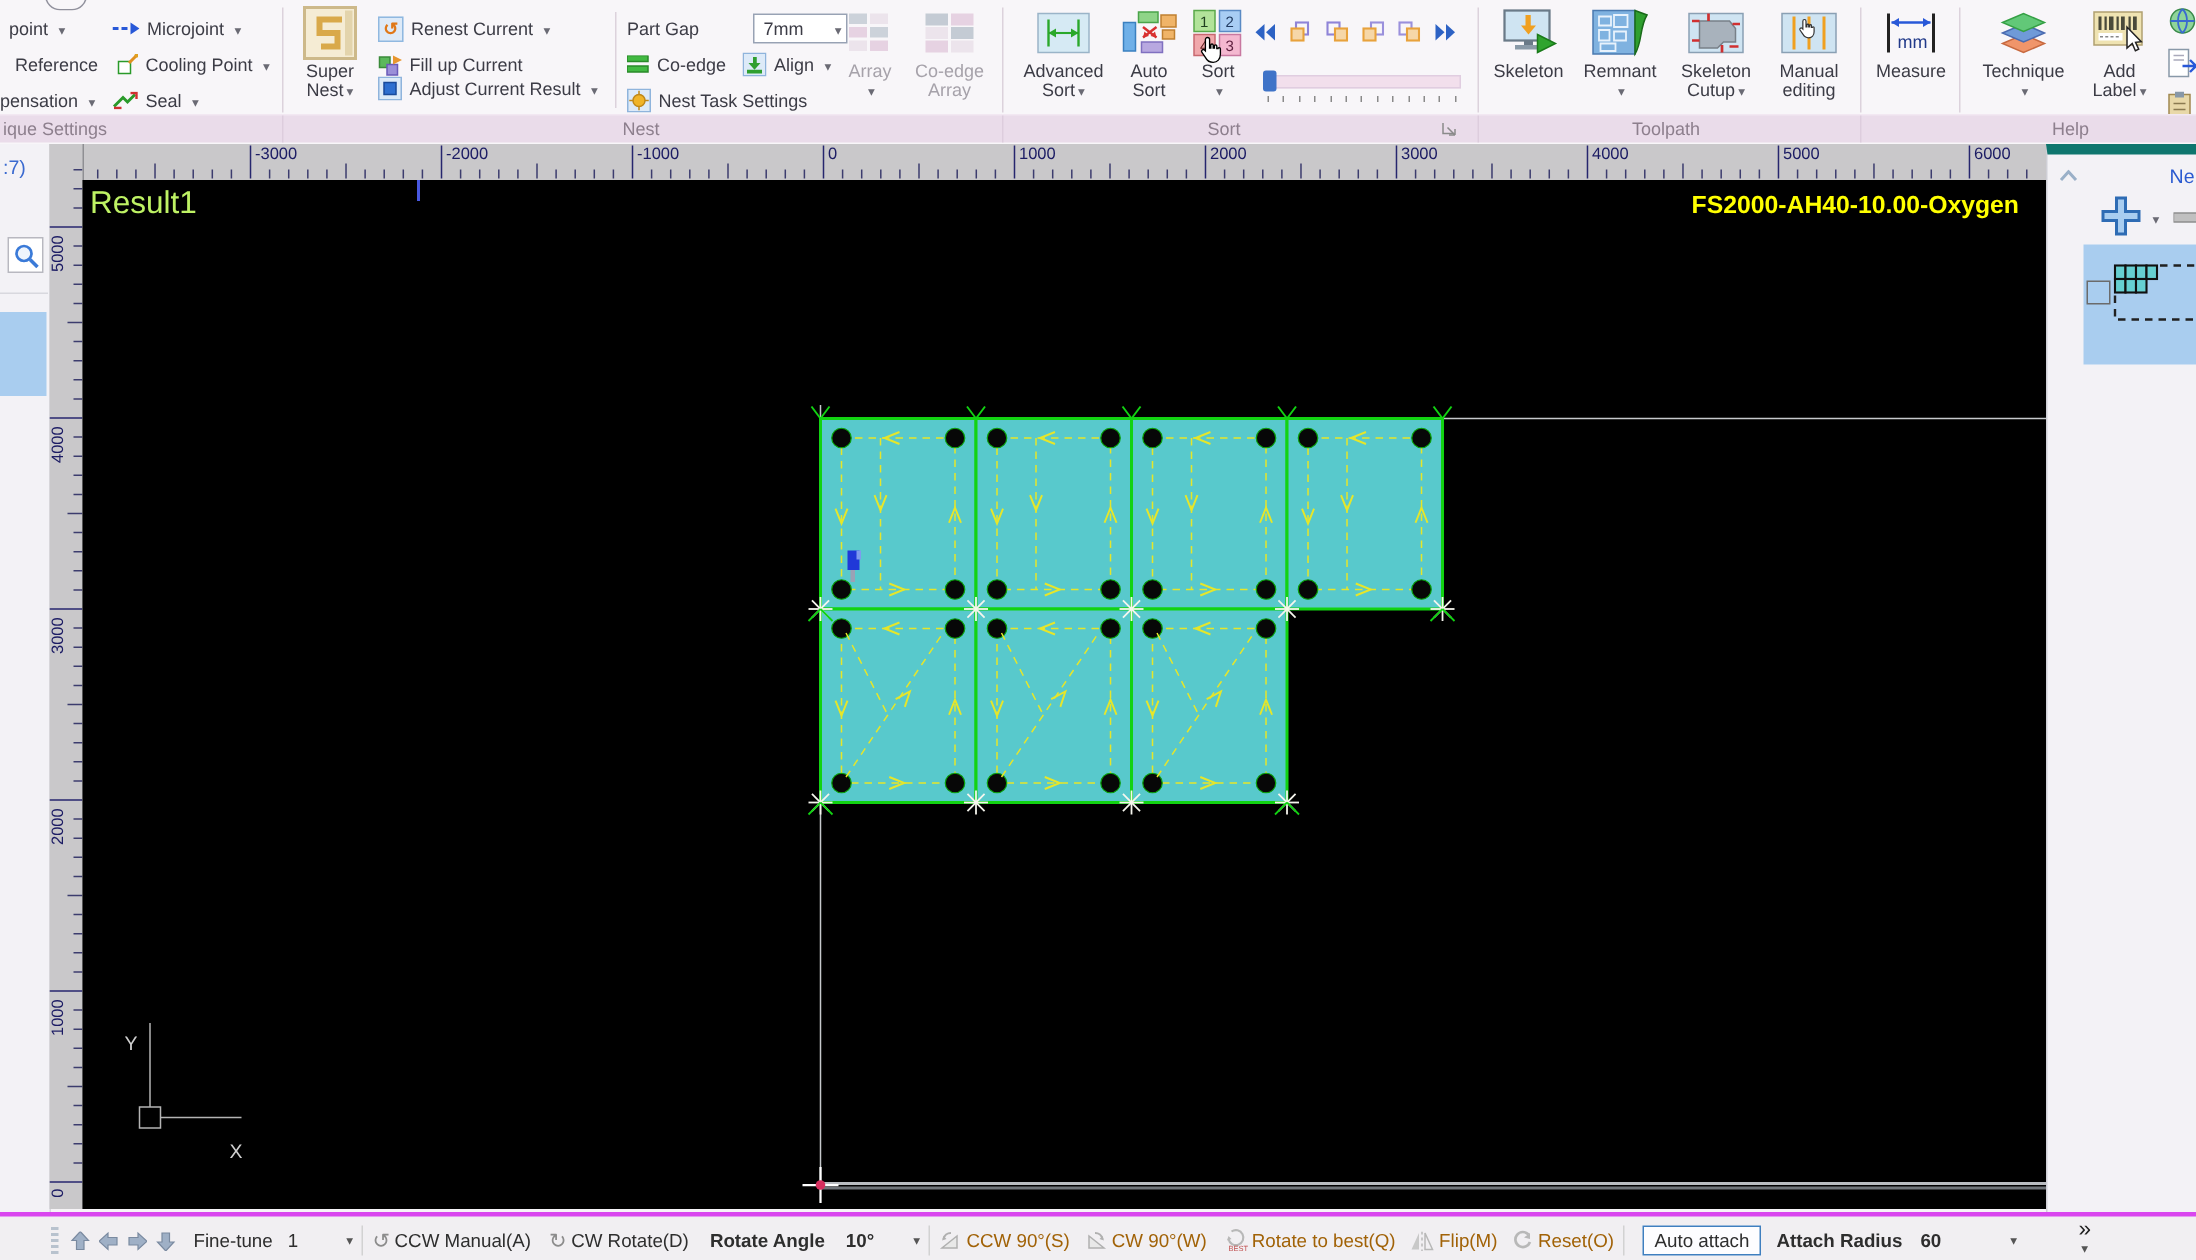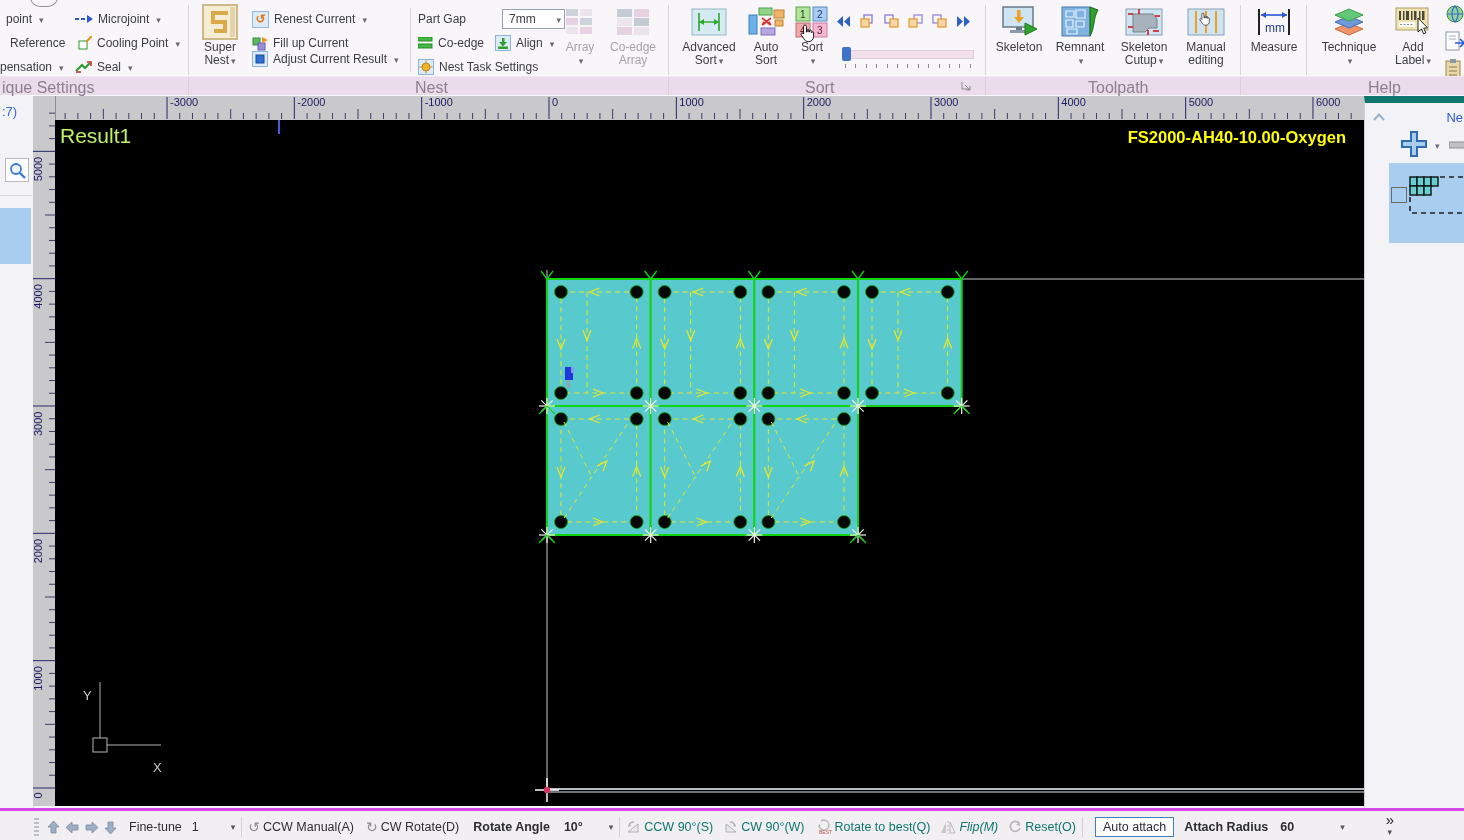--- a/index.html
+++ b/index.html
@@ -1,21 +1,21 @@
 <!DOCTYPE html>
 <html><head>
 <meta charset="utf-8">
 <style>
   html,body{margin:0;padding:0;}
   body{width:1464px;height:840px;position:relative;overflow:hidden;
        font-family:"Liberation Sans",sans-serif;background:#f6f4f7;color:#3c3c46;}
   
   .ribbon{position:absolute;left:0;top:0;width:1464px;height:96px;background:#f8f6f9;}
   .band{position:absolute;left:0;top:76px;width:1464px;height:18px;background:#eadcea;border-top:1px solid #f2e8f2;}
-  .band-label{position:absolute;top:2px;font-size:16px;color:#8d7f8d;white-space:nowrap;}
+  .band-label{position:absolute;top:2px;font-size:12px;color:#8d7f8d;white-space:nowrap;}
   .rsep{position:absolute;top:5px;height:70px;width:1px;background:#dcd2dc;}
   .srow{position:absolute;display:flex;align-items:center;gap:5px;font-size:12px;height:22px;white-space:nowrap;}
   .cdown::after{content:"▾";font-size:9px;color:#6a6a74;}
   .cdown{margin-left:2px;}
   .bigbtn{position:absolute;top:3px;text-align:center;font-size:12px;line-height:13px;color:#3c3c46;}
   .bigbtn .bicon{height:38px;display:flex;align-items:center;justify-content:center;}
   .bigbtn.dis{color:#a6a2aa;}
   .combo{display:inline-flex;align-items:center;justify-content:space-between;background:#fff;border:1px solid #98a2b4;height:18px;padding:0 3px 0 6px;min-width:52px;font-size:12px;}
   .launcher{position:absolute;width:12px;height:12px;}
   
@@ -28,21 +28,21 @@
   .result-label{position:absolute;left:5px;top:4px;color:#bef264;font-size:21px;}
   .sheet-label{position:absolute;right:18px;top:8px;font-size:16.5px;font-weight:700;}
   
   .rpanel{position:absolute;left:1364px;top:96px;width:100px;height:712px;background:#f3f2f6;border-left:1px solid #cfcfd6;border-top:7px solid #0f766e;}
   .rptitle{position:absolute;right:2px;top:7px;color:#2a5ad0;font-size:13px;}
   .rpitem{position:absolute;left:24px;top:60px;width:76px;height:80px;background:#a9cdef;}
   .rpcheck{position:absolute;left:2px;top:24px;width:14px;height:14px;border:1px solid #6b6b6b;}
   
   .statusbar{position:absolute;left:0;top:808px;width:1464px;height:32px;background:#f1eff2;border-top:3px solid #d946ef;
              display:flex;align-items:center;font-size:12.5px;color:#2e2e2e;white-space:nowrap;}
-  .sdis{color:#0f766e;}
+  .sdis{color:#a16207;}
   .ssep{width:1px;height:20px;background:#d2d2d2;margin:0 6px;}
   .sbcaret{font-size:9px;color:#555;}
   .attach{border:1px solid #3f7fbf;background:#fdfdff;padding:2px 7px;margin-left:6px;}
   .handle{width:5px;height:18px;margin-left:34px;background:repeating-linear-gradient(#b8c2ce 0 2px,transparent 2px 4px);}
   .overflow{position:absolute;right:70px;top:3px;text-align:center;line-height:12px;font-size:15px;color:#222;}
   .arc{position:absolute;left:30px;top:-3px;width:26px;height:9px;border:1.5px solid #90909c;border-top:none;border-radius:0 0 13px 13px;}
   svg text{font-family:"Liberation Sans",sans-serif;}
 </style>
 </head>
 <body>
@@ -859,21 +859,21 @@
       <path d="M4,2 A5,5 0 1 1 2,7" stroke="#b8b8b8" fill="none" stroke-width="1.4"></path>
       <path d="M1,8 l1,-3 2,2 Z" fill="#b8b8b8"></path>
       <text x="2" y="15" font-size="5" fill="#c05050">BEST</text>
     </svg>
   <span class="sdis" style="margin-left:3px;">Rotate to best(Q)</span>
   <svg width="16" height="13" style="margin-left:10px;">
       <path d="M6,1 L1,12 H6 Z" fill="#c8c8c8"></path>
       <path d="M10,1 L15,12 H10 Z" fill="none" stroke="#b8b8b8"></path>
       <line x1="8" y1="0" x2="8" y2="13" stroke="#b8b8b8" stroke-dasharray="2 2"></line>
     </svg>
-  <span class="sdis" style="margin-left:3px;font-style:italic;">Flip(M)</span>
+  <span class="sdis" style="margin-left:3px;">Flip(M)</span>
   <svg width="14" height="14" style="margin-left:10px;">
       <path d="M11,3 A5,5 0 1 0 12,8" stroke="#b8b8b8" fill="none" stroke-width="1.8"></path>
       <path d="M12,2 l0,4 -4,-1 Z" fill="#b8b8b8"></path>
     </svg>
   <span class="sdis" style="margin-left:3px;">Reset(O)</span>
   <span class="ssep"></span>
   <span class="attach">Auto attach</span>
   <span style="margin-left:10px;font-weight:bold;">Attach Radius</span>
   <span style="margin-left:12px;font-weight:bold;">60</span>
   <span class="sbcaret" style="margin-left:46px;">▾</span>

